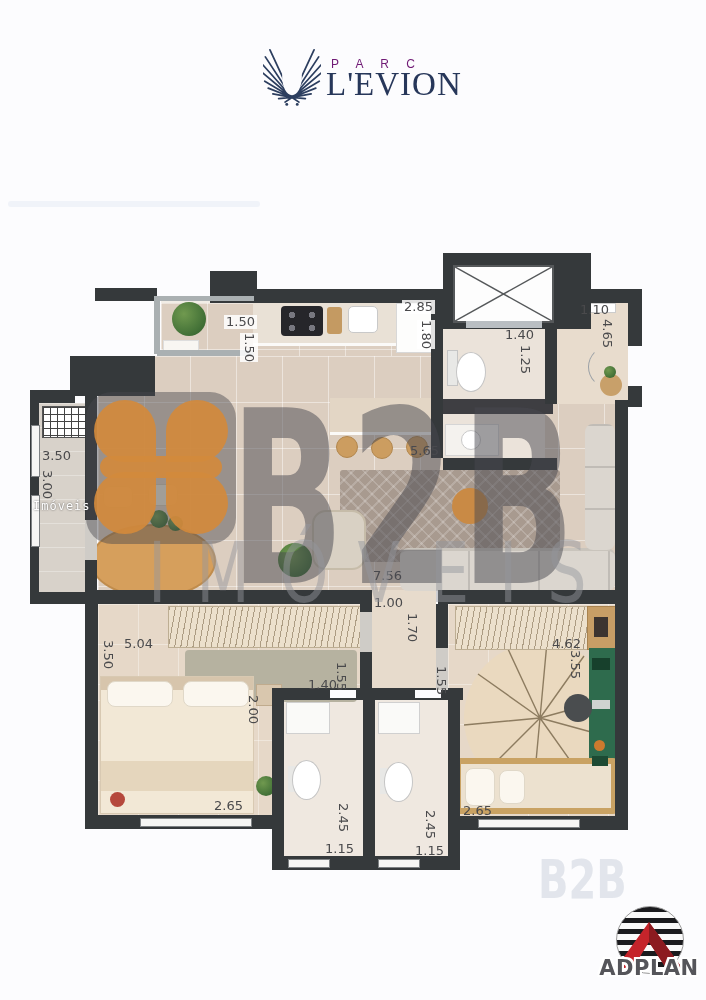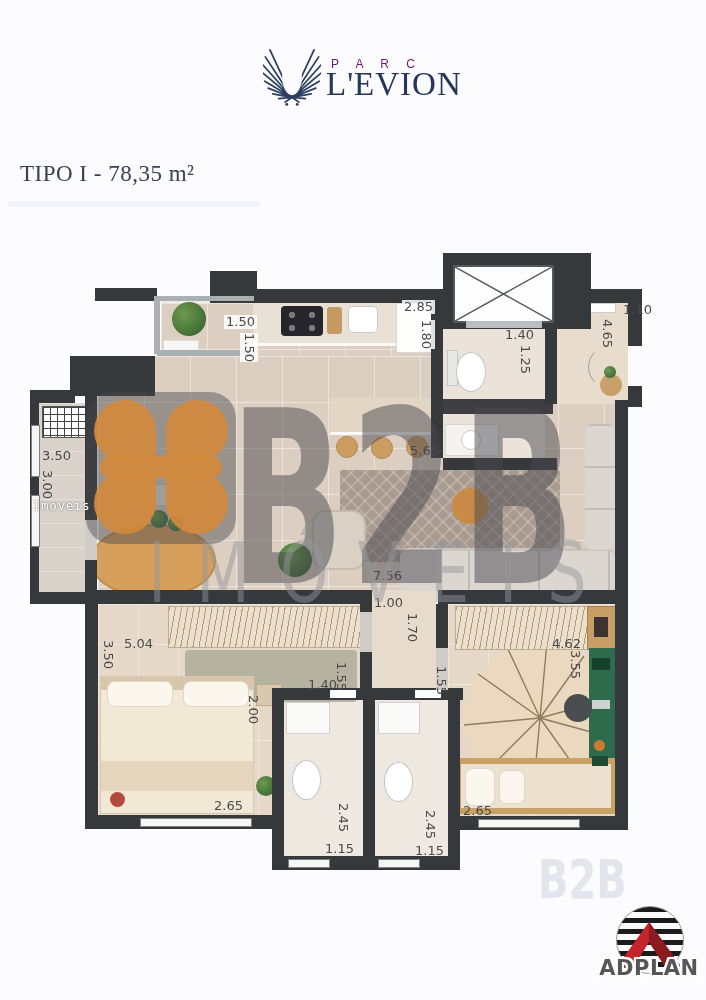--- a/index.html
+++ b/index.html
@@ -204,21 +204,21 @@
   .bplant{left:172px;top:302px;width:34px;height:34px;}
   .bledge{left:163px;top:340px;width:34px;height:10px;background:#f8f6f2;border:1px solid #ddd;}
 
   
   .dim{position:absolute;font:13px/1.1 "DejaVu Sans",sans-serif;color:#4a4a4c;z-index:40;
        white-space:nowrap;}
   .vert{writing-mode:vertical-rl;}
   .chip{background:rgba(255,255,255,.85);padding:0 2px;}
   .m0{left:224px;top:315px;} .m1{left:240px;top:333px;} .m2{left:402px;top:300px;text-align:center;}
   .m3{left:417px;top:320px;} .m4{left:505px;top:328px;} .m5{left:518px;top:345px;}
-  .m6{left:623px;top:303px;} .m7{left:600px;top:319px;} .m8{left:410px;top:415px;margin-top:29px;}
+  .m6{left:580px;top:303px;} .m7{left:600px;top:319px;} .m8{left:410px;top:415px;margin-top:29px;}
   .m9{left:42px;top:449px;}  .m10{left:40px;top:470px;} .m11{left:373px;top:569px;}
   .m12{left:374px;top:596px;}.m13{left:405px;top:613px;}.m14{left:124px;top:637px;}
   .m15{left:101px;top:640px;}.m16{left:308px;top:678px;}.m17{left:334px;top:662px;}
   .m18{left:246px;top:695px;}.m19{left:434px;top:666px;}.m20{left:552px;top:637px;}
   .m21{left:568px;top:650px;}.m22{left:214px;top:799px;}.m23{left:336px;top:803px;}
   .m24{left:325px;top:842px;}.m25{left:423px;top:810px;}.m26{left:415px;top:844px;}
   .m27{left:463px;top:804px;}
 
   
   .wm-logo{left:86px;top:392px;width:150px;height:152px;background:rgba(70,70,78,.45);
@@ -260,21 +260,20 @@
 
   <svg class="abs brand-icon" viewBox="0 0 100 110">
     <path d="M50 92 L12 10 M50 92 L4 22 M50 92 L0 36 M50 92 L0 50 M50 92 L3 64 M50 92 L9 76 M50 92 L17 86 M50 92 L27 94 M50 92 L38 100
              M50 92 L88 10 M50 92 L96 22 M50 92 L100 36 M50 92 L100 50 M50 92 L97 64 M50 92 L91 76 M50 92 L83 86 M50 92 L73 94 M50 92 L62 100" stroke="#2c3e5f" stroke-width="3" stroke-linecap="round" fill="none"></path>
     <ellipse cx="50" cy="56" rx="17" ry="32" fill="#fcfcfe"></ellipse>
     <circle cx="41" cy="104" r="2.5" fill="#2c3e5f"></circle>
     <circle cx="59" cy="104" r="2.5" fill="#2c3e5f"></circle>
   </svg>
   <div class="abs brand-top">P A R C</div>
   <div class="abs brand-name">L'EVION</div>
-  <div class="abs tipo">TIPO I - 78,35 m²</div>
   <i class="abs tband"></i>
 
   <i class="floor f-balcony"></i>
   <i class="floor f-kitchen tile"></i>
   <i class="floor f-living tile"></i>
   <i class="floor f-bath"></i>
   <i class="floor f-entry"></i>
   <i class="floor f-service"></i>
   <i class="floor f-corridor"></i>
   <i class="floor f-bed1a tile2"></i>

